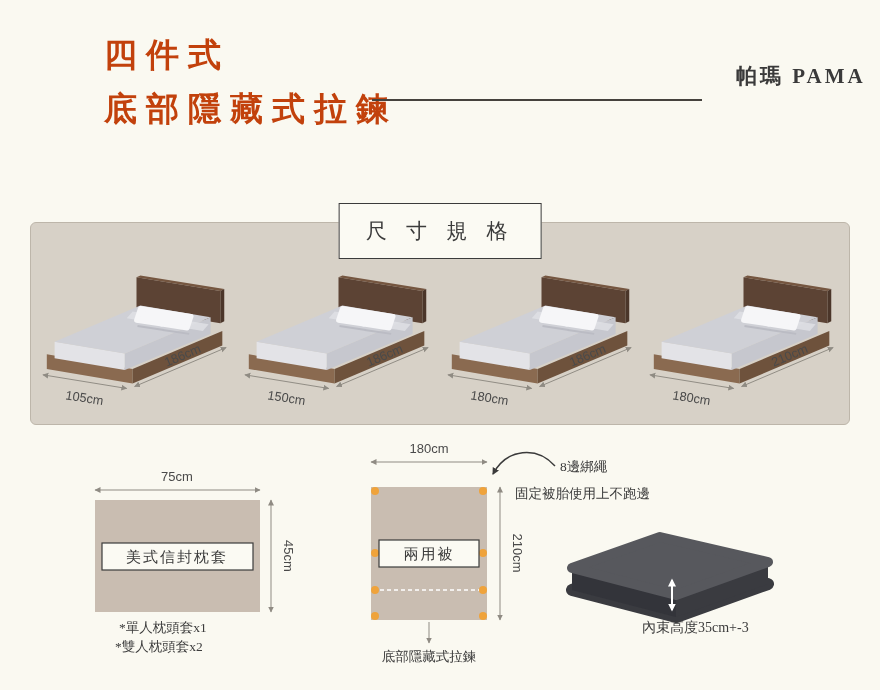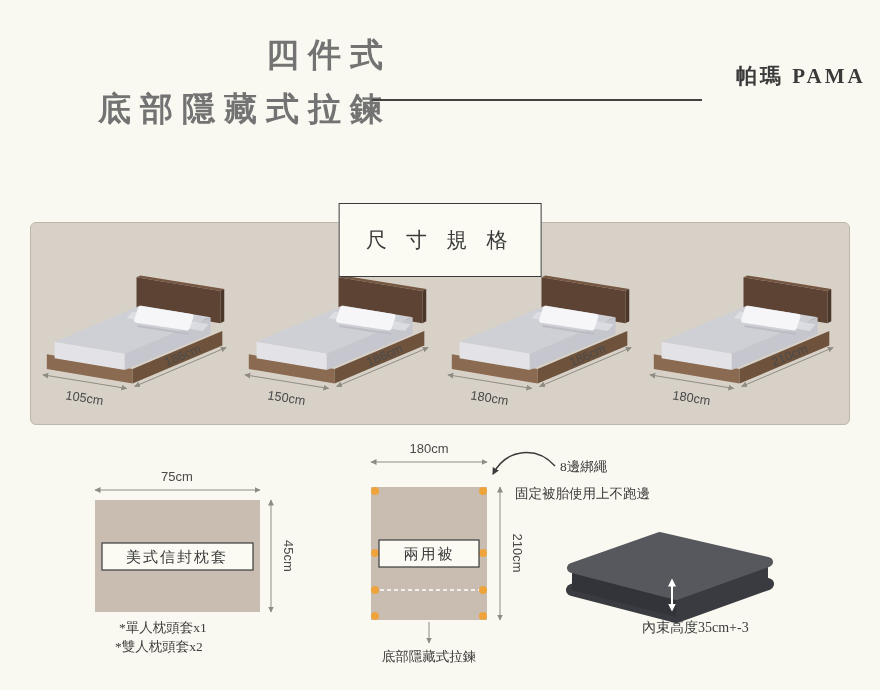--- a/index.html
+++ b/index.html
@@ -5,43 +5,43 @@
   html,body { margin:0; padding:0; }
   body {
     width:880px; height:690px; position:relative; overflow:hidden;
     background:#FAF9F1;
     font-family:"Liberation Sans", sans-serif;
   }
   .abs { position:absolute; }
 
   
   .page-title {
-    left:98px; top:28px;
+    left:104px; top:28px;
     font-family:"Liberation Serif","DejaVu Serif",serif;
-    font-weight:700; font-size:33px; color:#737373;
-    letter-spacing:9px; line-height:1.65;text-align:right;
+    font-weight:700; font-size:33px; color:#c2410c;
+    letter-spacing:9px; line-height:1.65;
   }
   .brand-rule { left:372px; top:99px; width:330px; height:2px; background:#45423D; }
   .brand {
     left:708px; top:62px;
     font-family:"Liberation Serif","DejaVu Serif",serif;
     font-weight:700; font-size:21px; letter-spacing:3px; color:#3A3A3A;
     white-space:nowrap;
     padding-left:28px;
   }
 
   
   .spec-panel {
     left:30px; top:222px; width:818px; height:201px;
     background:#D7D1C7; border:1px solid #BDB6AA; border-radius:6px;
   }
   .spec-title {
     position:absolute; top:-20px; left:50%; transform:translateX(-50%);
     background:#FBFAF3; border:1.5px solid #3B3B3B;
-    padding:22px 26px; font-size:21px; letter-spacing:7px; color:#3B3B3B;
+    padding:13px 26px; font-size:21px; letter-spacing:7px; color:#3B3B3B;
     font-family:"Liberation Serif","DejaVu Serif",serif; white-space:nowrap;
   }
   .beds-row { display:flex; justify-content:space-evenly; padding-top:28px; }
   .bed svg { width:195px; height:156px; display:block; }
 
   
   text.dim  { font-size:13px; fill:#4A4A4A; font-family:"Liberation Sans",sans-serif; }
   text.cjk  { font-family:"Liberation Serif","DejaVu Serif",serif; fill:#3B3B3B; }
   text.note { font-size:13.5px; }
   text.band { font-size:15px; letter-spacing:2px; }

